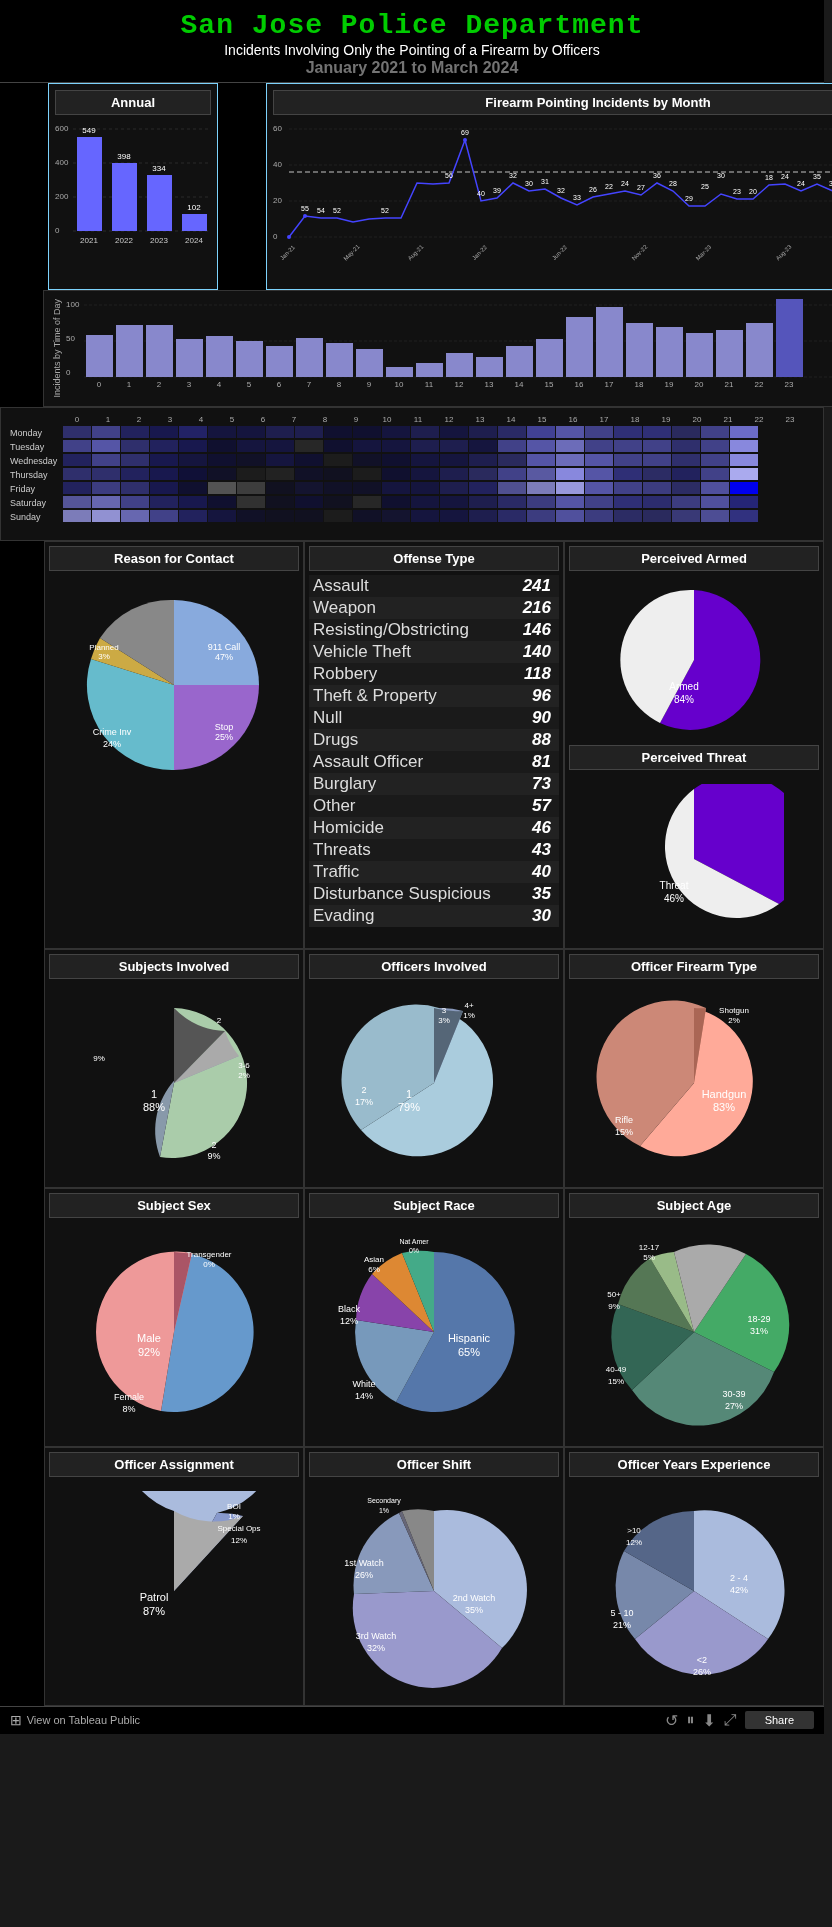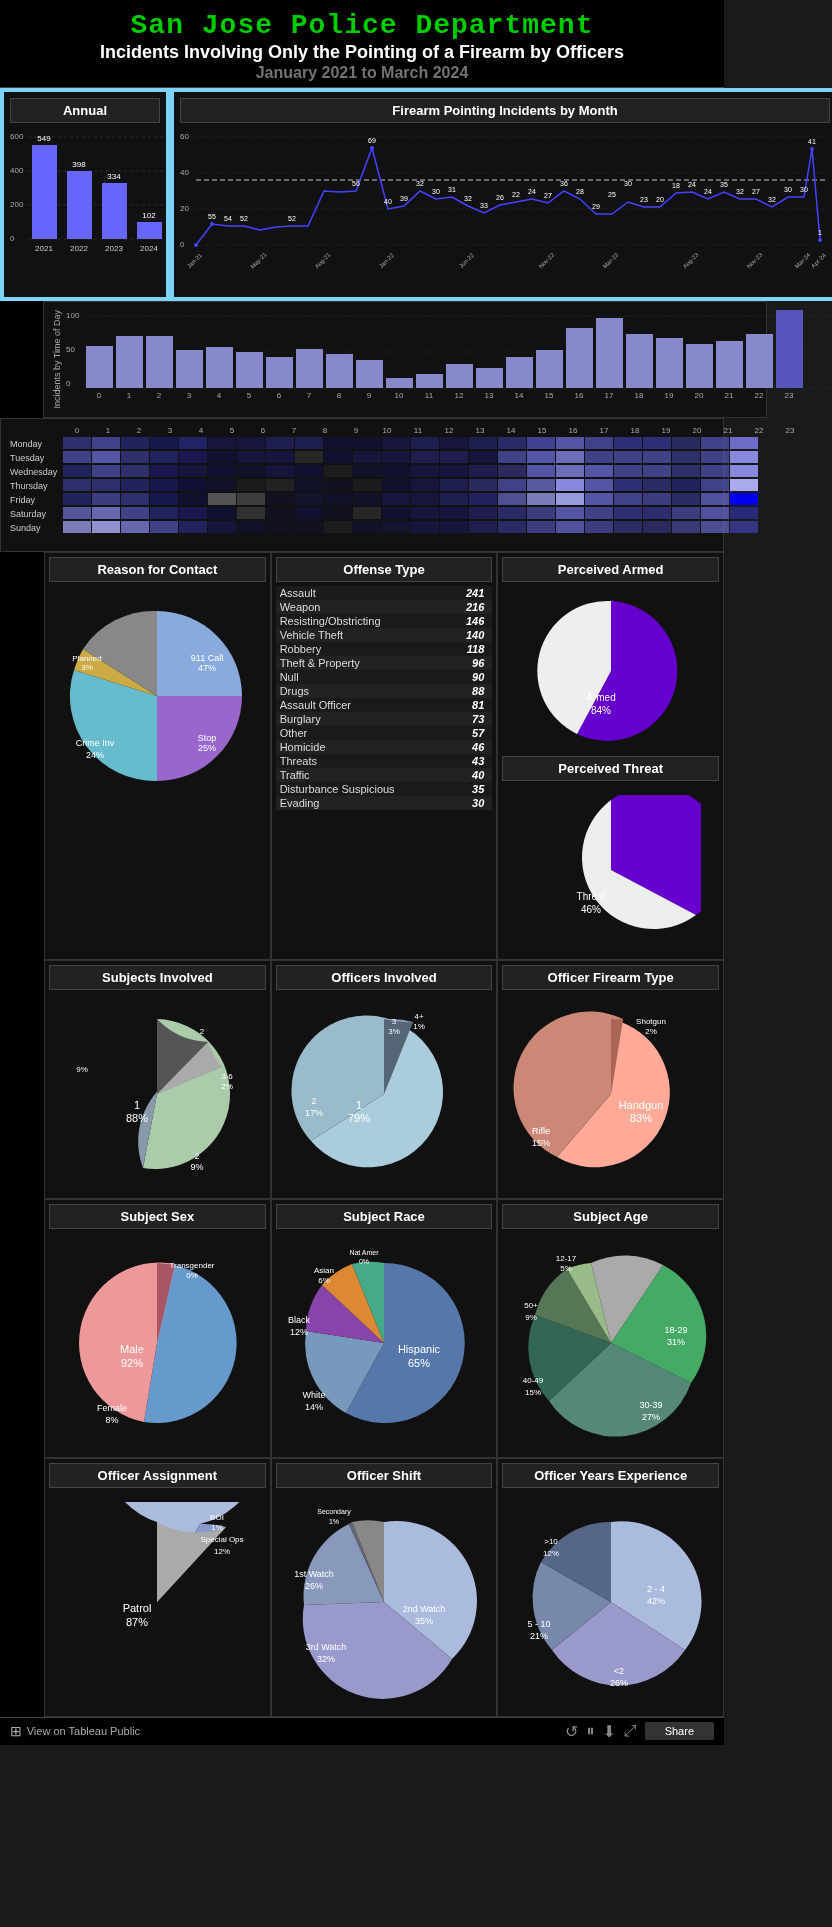--- a/index.html
+++ b/index.html
@@ -3,61 +3,62 @@
   <meta charset="utf-8">
   <style>
     * { box-sizing: border-box; margin: 0; padding: 0; }
     body {
       width: 832px;
       background: #1a1a1a;
       font-family: Arial, sans-serif;
       color: #fff;
     }
     .page-wrapper {
-      width: 724px;
+      width: 824px;
       background: #000;
     }
 
     
     .header {
       background: #000;
       text-align: center;
       padding: 10px 5px 5px;
     }
     .header-title {
       font-size: 28px;
       font-weight: bold;
       color: #00cc00;
       font-family: 'Courier New', monospace;
       letter-spacing: 1px;
     }
     .header-subtitle {
-      font-size: 18px;
+      font-size: 14px;
       color: #fff;
-      font-weight: bold;
+      font-weight: normal;
       line-height: 1.3;
     }
     .header-date {
       font-size: 16px;
       color: #737373;
       font-weight: bold;
     }
 
     
     .section-row {
       display: flex;
       width: 100%;
       border-top: 1px solid #444;
     }
 
     .chart-cell {
       background: #111;
-      border: 4px solid #7dd3fc;
+      border: 1px solid #7dd3fc;
       padding: 6px;
       position: relative;
+      margin-left: 48px;
     }
 
     .chart-title {
       background: #222;
       color: #fff;
       text-align: center;
       font-weight: bold;
       font-size: 13px;
       padding: 4px 2px;
       margin-bottom: 4px;
@@ -101,21 +102,21 @@
     .pie-container {
       display: flex;
       flex-direction: column;
       align-items: center;
       padding: 10px 0;
     }
 
     
     .offense-table {
       width: 100%;
-      font-size: 11px;
+      font-size: 17px;
       border-collapse: collapse;
     }
 
     .offense-table tr td {
       padding: 1px 4px;
       color: #fff;
     }
 
     .offense-table tr td:first-child {
       color: #ddd;

